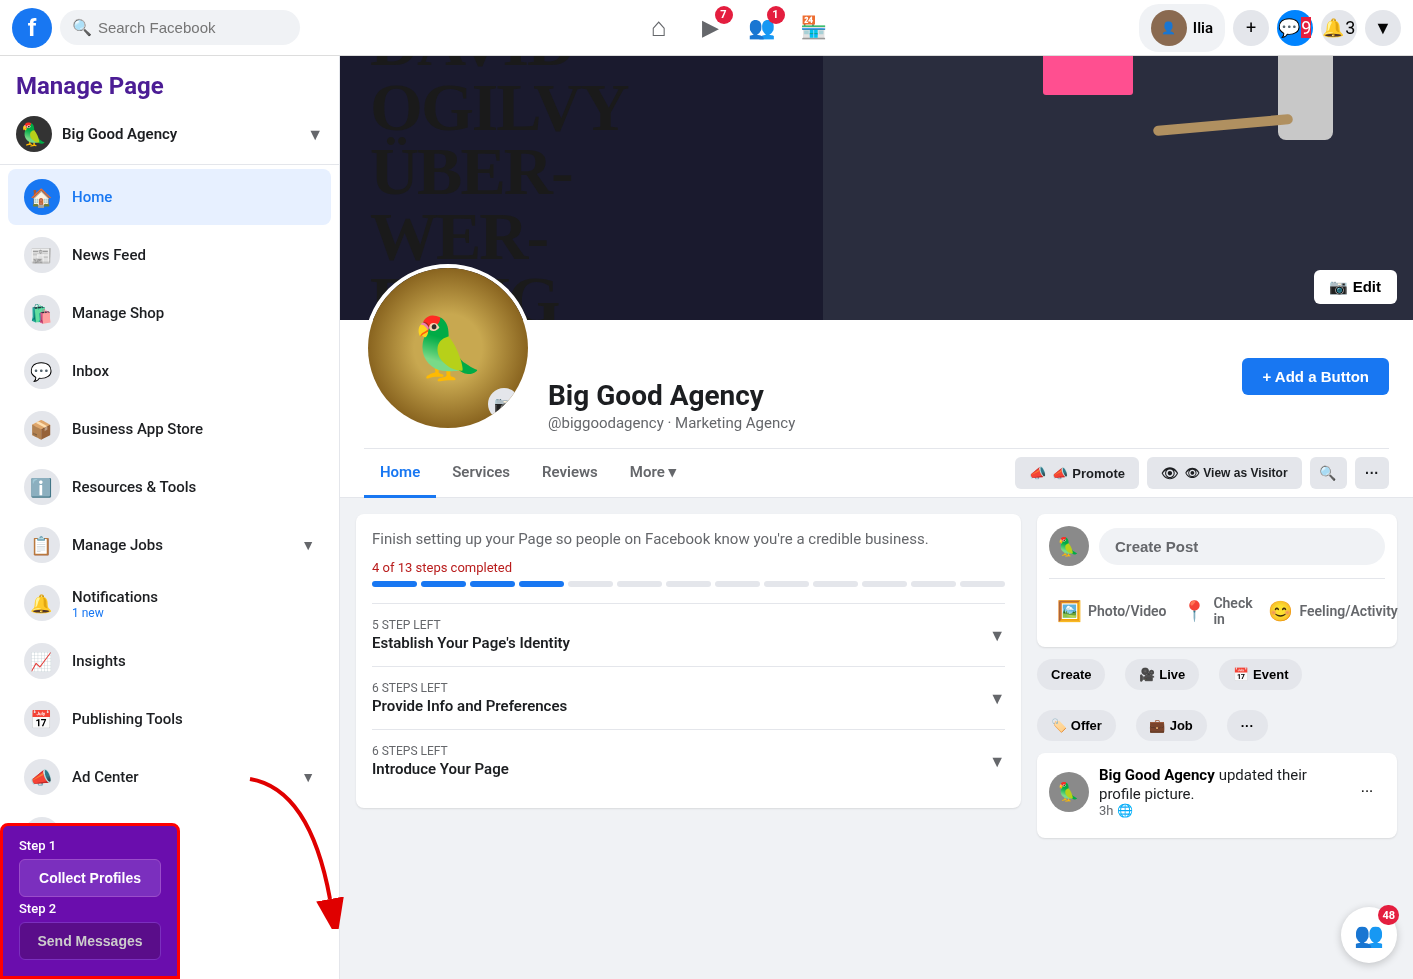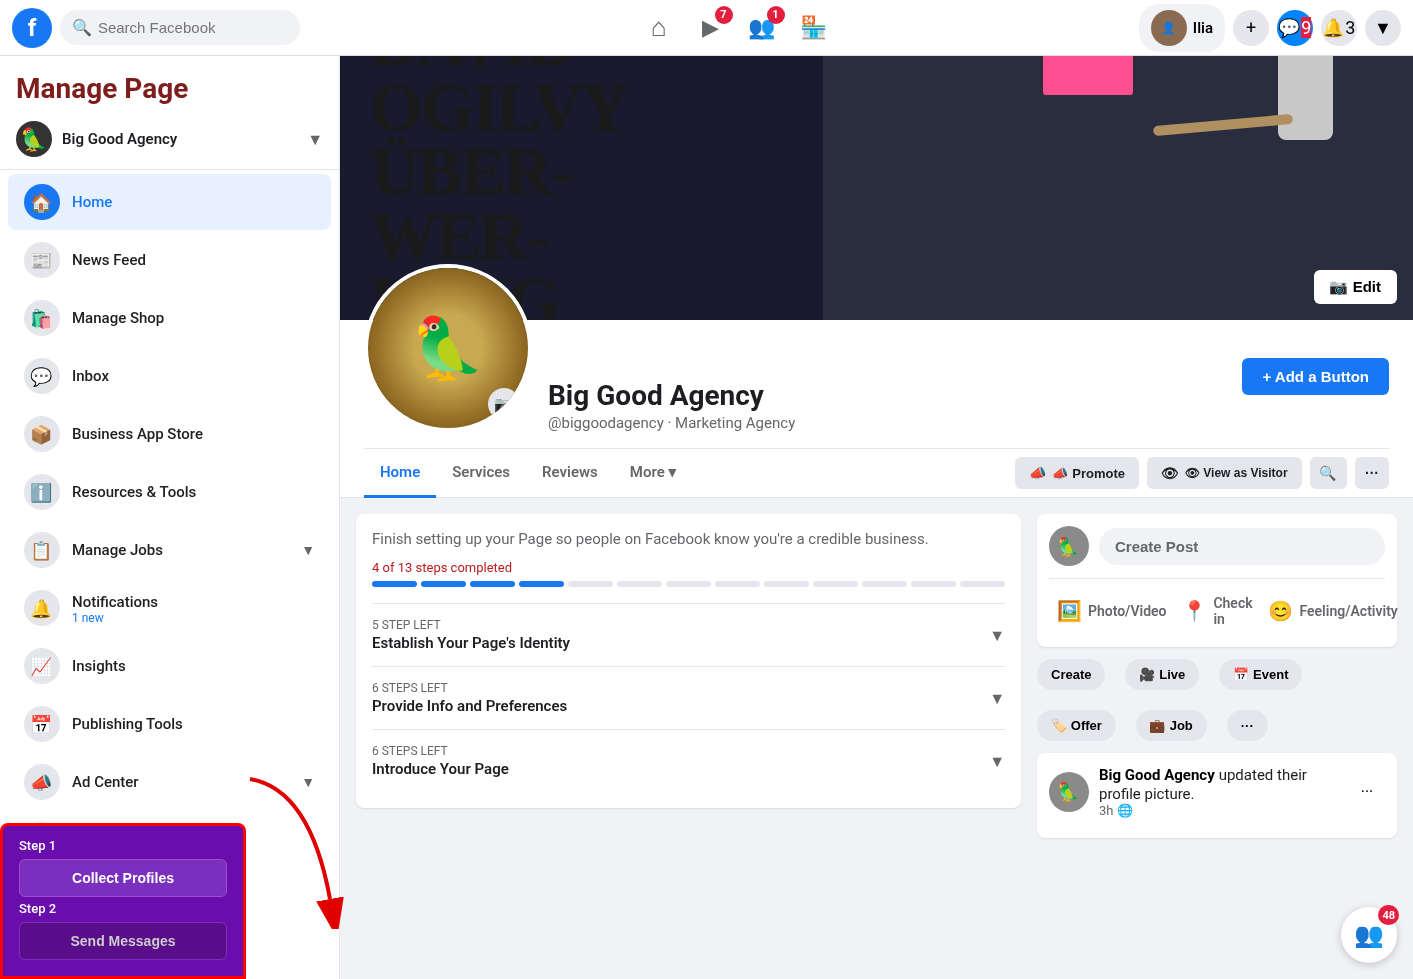--- a/index.html
+++ b/index.html
@@ -29,21 +29,21 @@
     .avatar-sm { width: 36px; height: 36px; border-radius: 50%; background: #8a8a8a; overflow: hidden; display: flex; align-items: center; justify-content: center; color: #fff; font-size: 14px; }
     .circle-btn { width: 36px; height: 36px; border-radius: 50%; background: #e4e6eb; display: flex; align-items: center; justify-content: center; cursor: pointer; font-size: 18px; color: #050505; }
 
     
     .sidebar {
       width: 340px; min-width: 340px; background: #fff;
       border-right: 1px solid #e4e6eb; overflow-y: auto;
       position: fixed; top: 56px; bottom: 0; left: 0;
       padding-bottom: 20px;
     }
-    .sidebar-title { font-size: 28px; font-weight: 700; padding: 16px 16px 8px; color: #7f1d1d; }
+    .sidebar-title { font-size: 24px; font-weight: 700; padding: 16px 16px 8px; color: #4c1d95; }
     .page-selector { display: flex; align-items: center; gap: 10px; padding: 8px 16px; cursor: pointer; }
     .page-avatar { width: 36px; height: 36px; border-radius: 50%; background: #333; overflow: hidden; display: flex; align-items: center; justify-content: center; }
     .page-name { font-size: 15px; font-weight: 600; color: #1c1e21; flex: 1; }
     .chevron-icon { color: #65676b; }
     .sidebar-divider { height: 1px; background: #e4e6eb; margin: 4px 0; }
     .sidebar-item {
       display: flex; align-items: center; gap: 12px;
       padding: 10px 16px; cursor: pointer; border-radius: 8px;
       margin: 2px 8px; color: #1c1e21;
     }
@@ -54,21 +54,21 @@
       width: 36px; height: 36px; border-radius: 50%;
       background: #e4e6eb; display: flex; align-items: center; justify-content: center;
       font-size: 18px; flex-shrink: 0;
     }
     .item-label { font-size: 15px; font-weight: 500; flex: 1; }
     .item-sub { font-size: 12px; color: #1877f2; }
     .item-chevron { color: #65676b; font-size: 14px; }
 
     
     .popup-overlay {
-      position: fixed; bottom: 0; left: 0; width: 246px;
+      position: fixed; bottom: 0; left: 0; width: 180px;
       background: #6a0dad; border: 3px solid #ff0000;
       border-radius: 8px 8px 0 0; padding: 12px 16px;
       z-index: 200;
     }
     .popup-step { color: #fff; font-size: 13px; margin-bottom: 6px; font-weight: 500; }
     .popup-btn {
       width: 100%; padding: 10px; border-radius: 6px;
       font-size: 14px; font-weight: 600; cursor: pointer;
       margin-bottom: 4px; border: none;
     }

